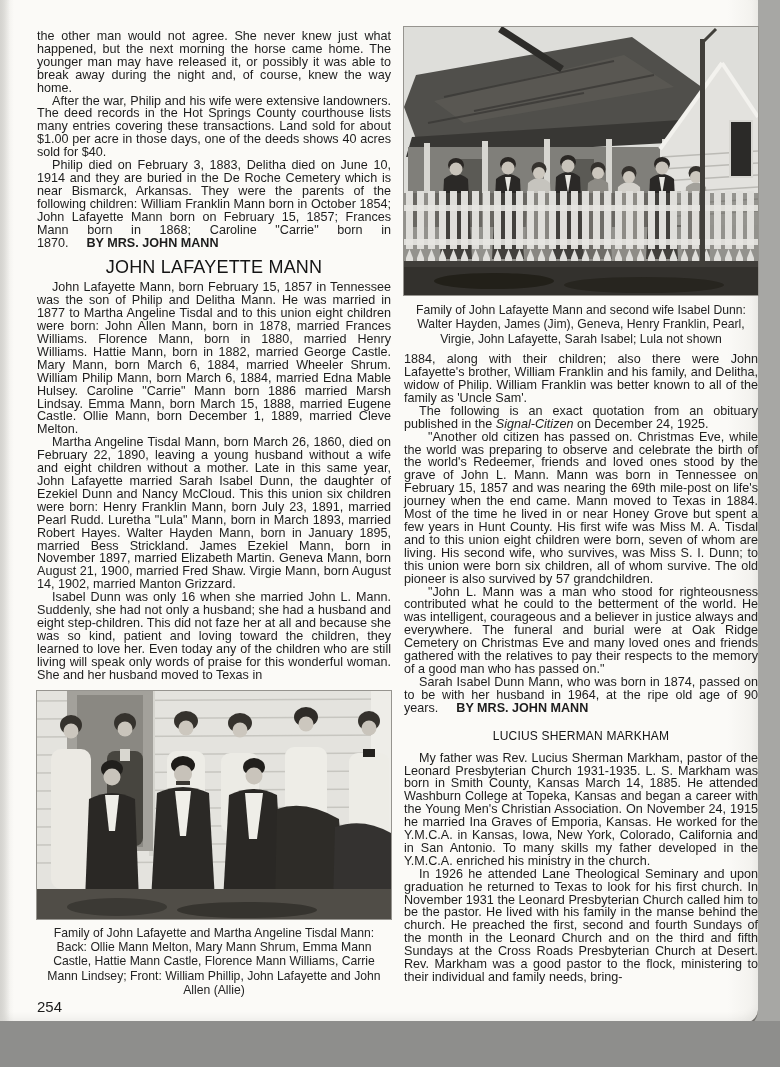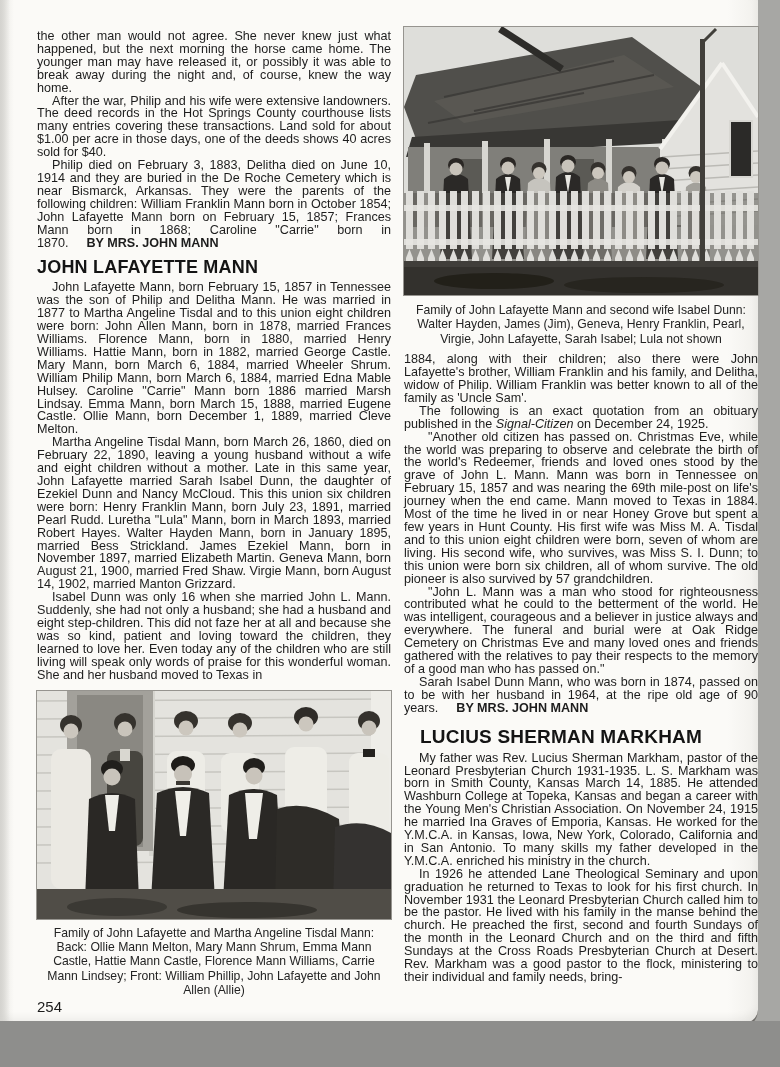--- a/index.html
+++ b/index.html
@@ -9,23 +9,23 @@
         background:linear-gradient(90deg,#e7e6e2 0,#fbfaf7 14px,#fbfaf7 96%,#f1f0ec 100%);
         border-radius:0 0 18px 5px;border-bottom:4px solid #6b6965;
         box-shadow:inset 0 -6px 8px rgba(0,0,0,.06);}
   .col{position:absolute;}
   .col-left{left:37px;top:30px;width:354px;}
   .col-right{left:404px;top:27px;width:354px;}
   p.body{margin:0;font-size:12.6px;line-height:12.9px;text-align:justify;color:#1d1d1d;}
   .ind{text-indent:15px;}
   .ind2{text-indent:24px;}
   .byline{padding-left:18px;white-space:nowrap;font-weight:bold;}
-  h2{font-weight:bold;color:#141414;margin:8px 0 4px;}
+  h2{font-weight:normal;color:#141414;text-align:center;margin:8px 0 4px;}
   .h-a{font-size:18px;line-height:20px;letter-spacing:.2px;}
-  .h-b{font-size:19px;line-height:21px;margin:11px 16px 5px;letter-spacing:.2px;}
+  .h-b{font-size:12px;line-height:21px;margin:11px 16px 5px;letter-spacing:.2px;}
   figure{margin:0;}
   .fig-left{margin-top:9px;}
   .photo{display:block;width:354px;outline:1px solid #96948f;}
   .caption{font-size:12.2px;line-height:14.4px;color:#242424;margin:7px 0 0;text-align:center;}
   .cap-right{margin:8px 0 7px;}
   .pagenum{font-size:15px;color:#1c1c1c;}
   .em{font-style:italic;}
   .edge-left{position:absolute;left:0;top:0;width:10px;height:1024px;
              background:linear-gradient(90deg,#d4d3cf,rgba(212,211,207,0));}
 </style>

